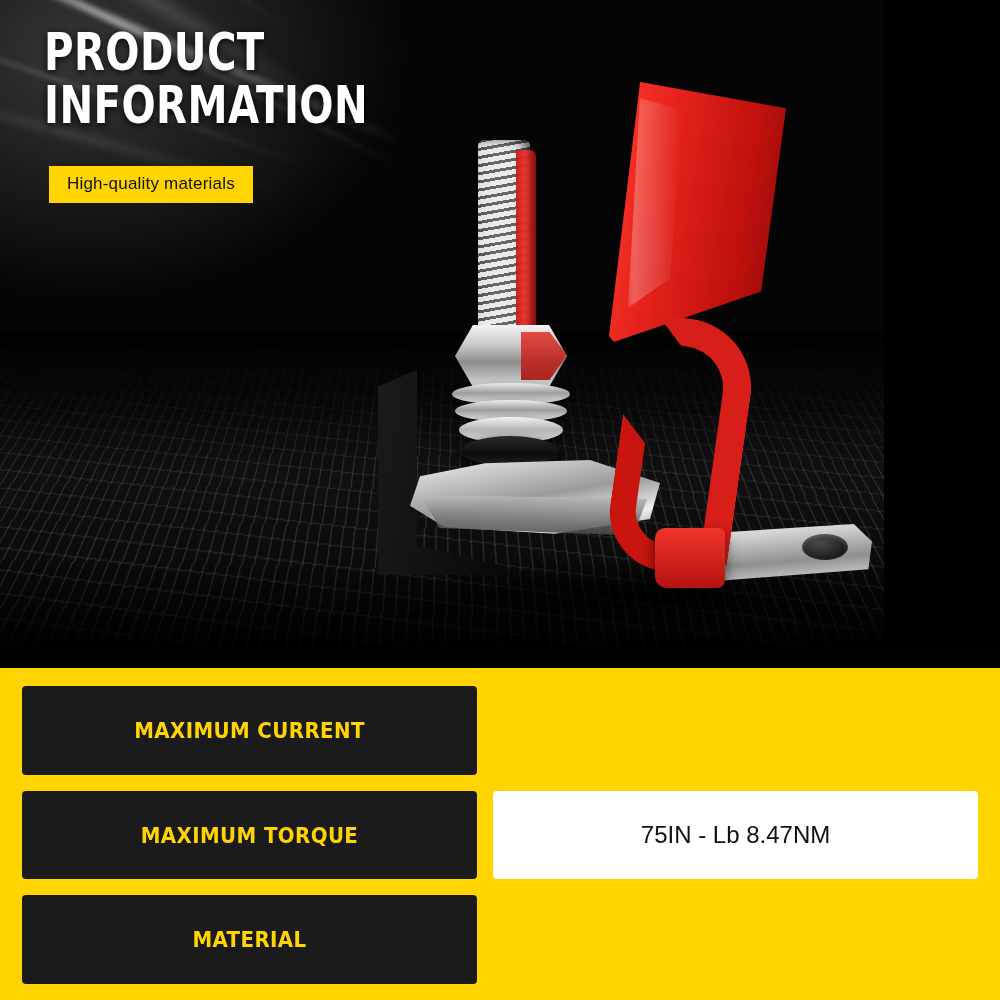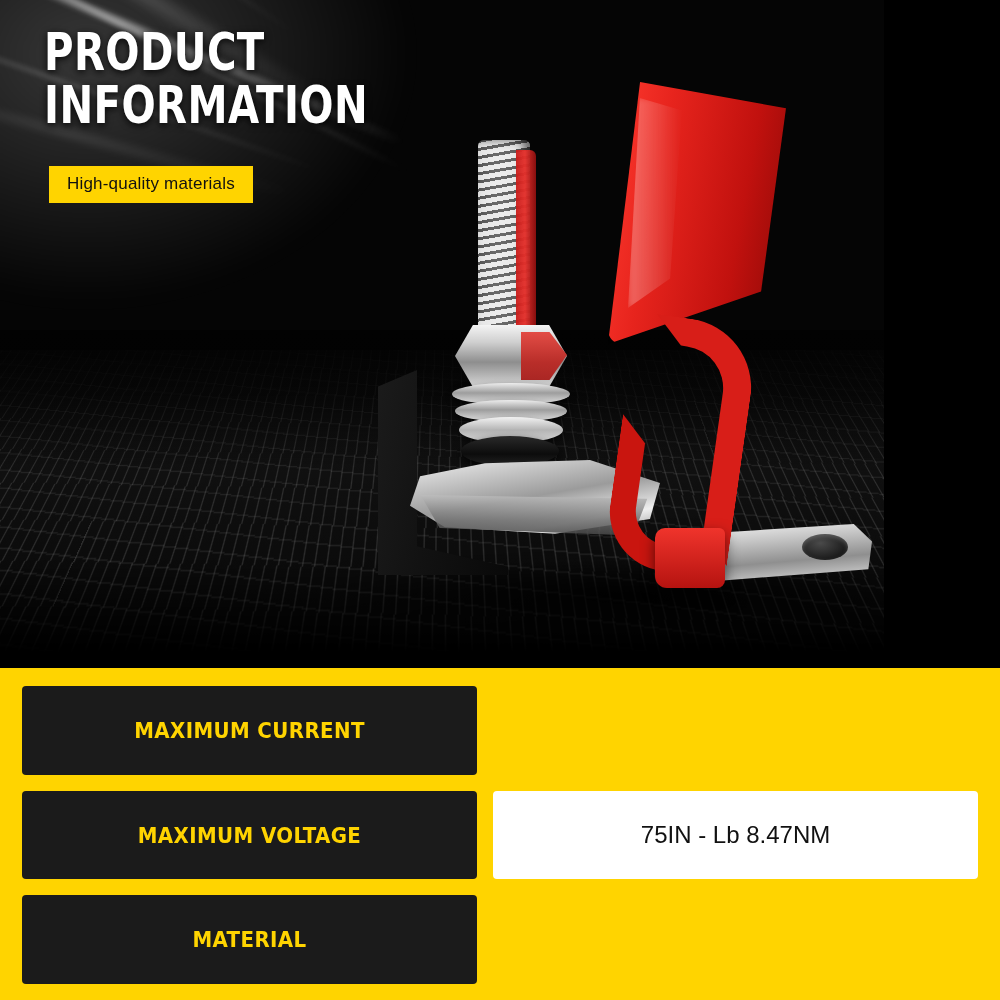--- a/index.html
+++ b/index.html
@@ -296,21 +296,21 @@
 </div>
 
 <div class="spec-panel">
 
   <div class="spec-row">
     <div class="spec-label">MAXIMUM CURRENT</div>
   </div>
 
 
   <div class="spec-row">
-    <div class="spec-label">MAXIMUM VOLTAGE</div>
+    <div class="spec-label">MAXIMUM TORQUE</div>
     <div class="spec-value">75IN - Lb 8.47NM</div>
   </div>
 
   <div class="spec-row">
     <div class="spec-label">MATERIAL</div>
   </div>
 
 </div>
 
 </body></html>

